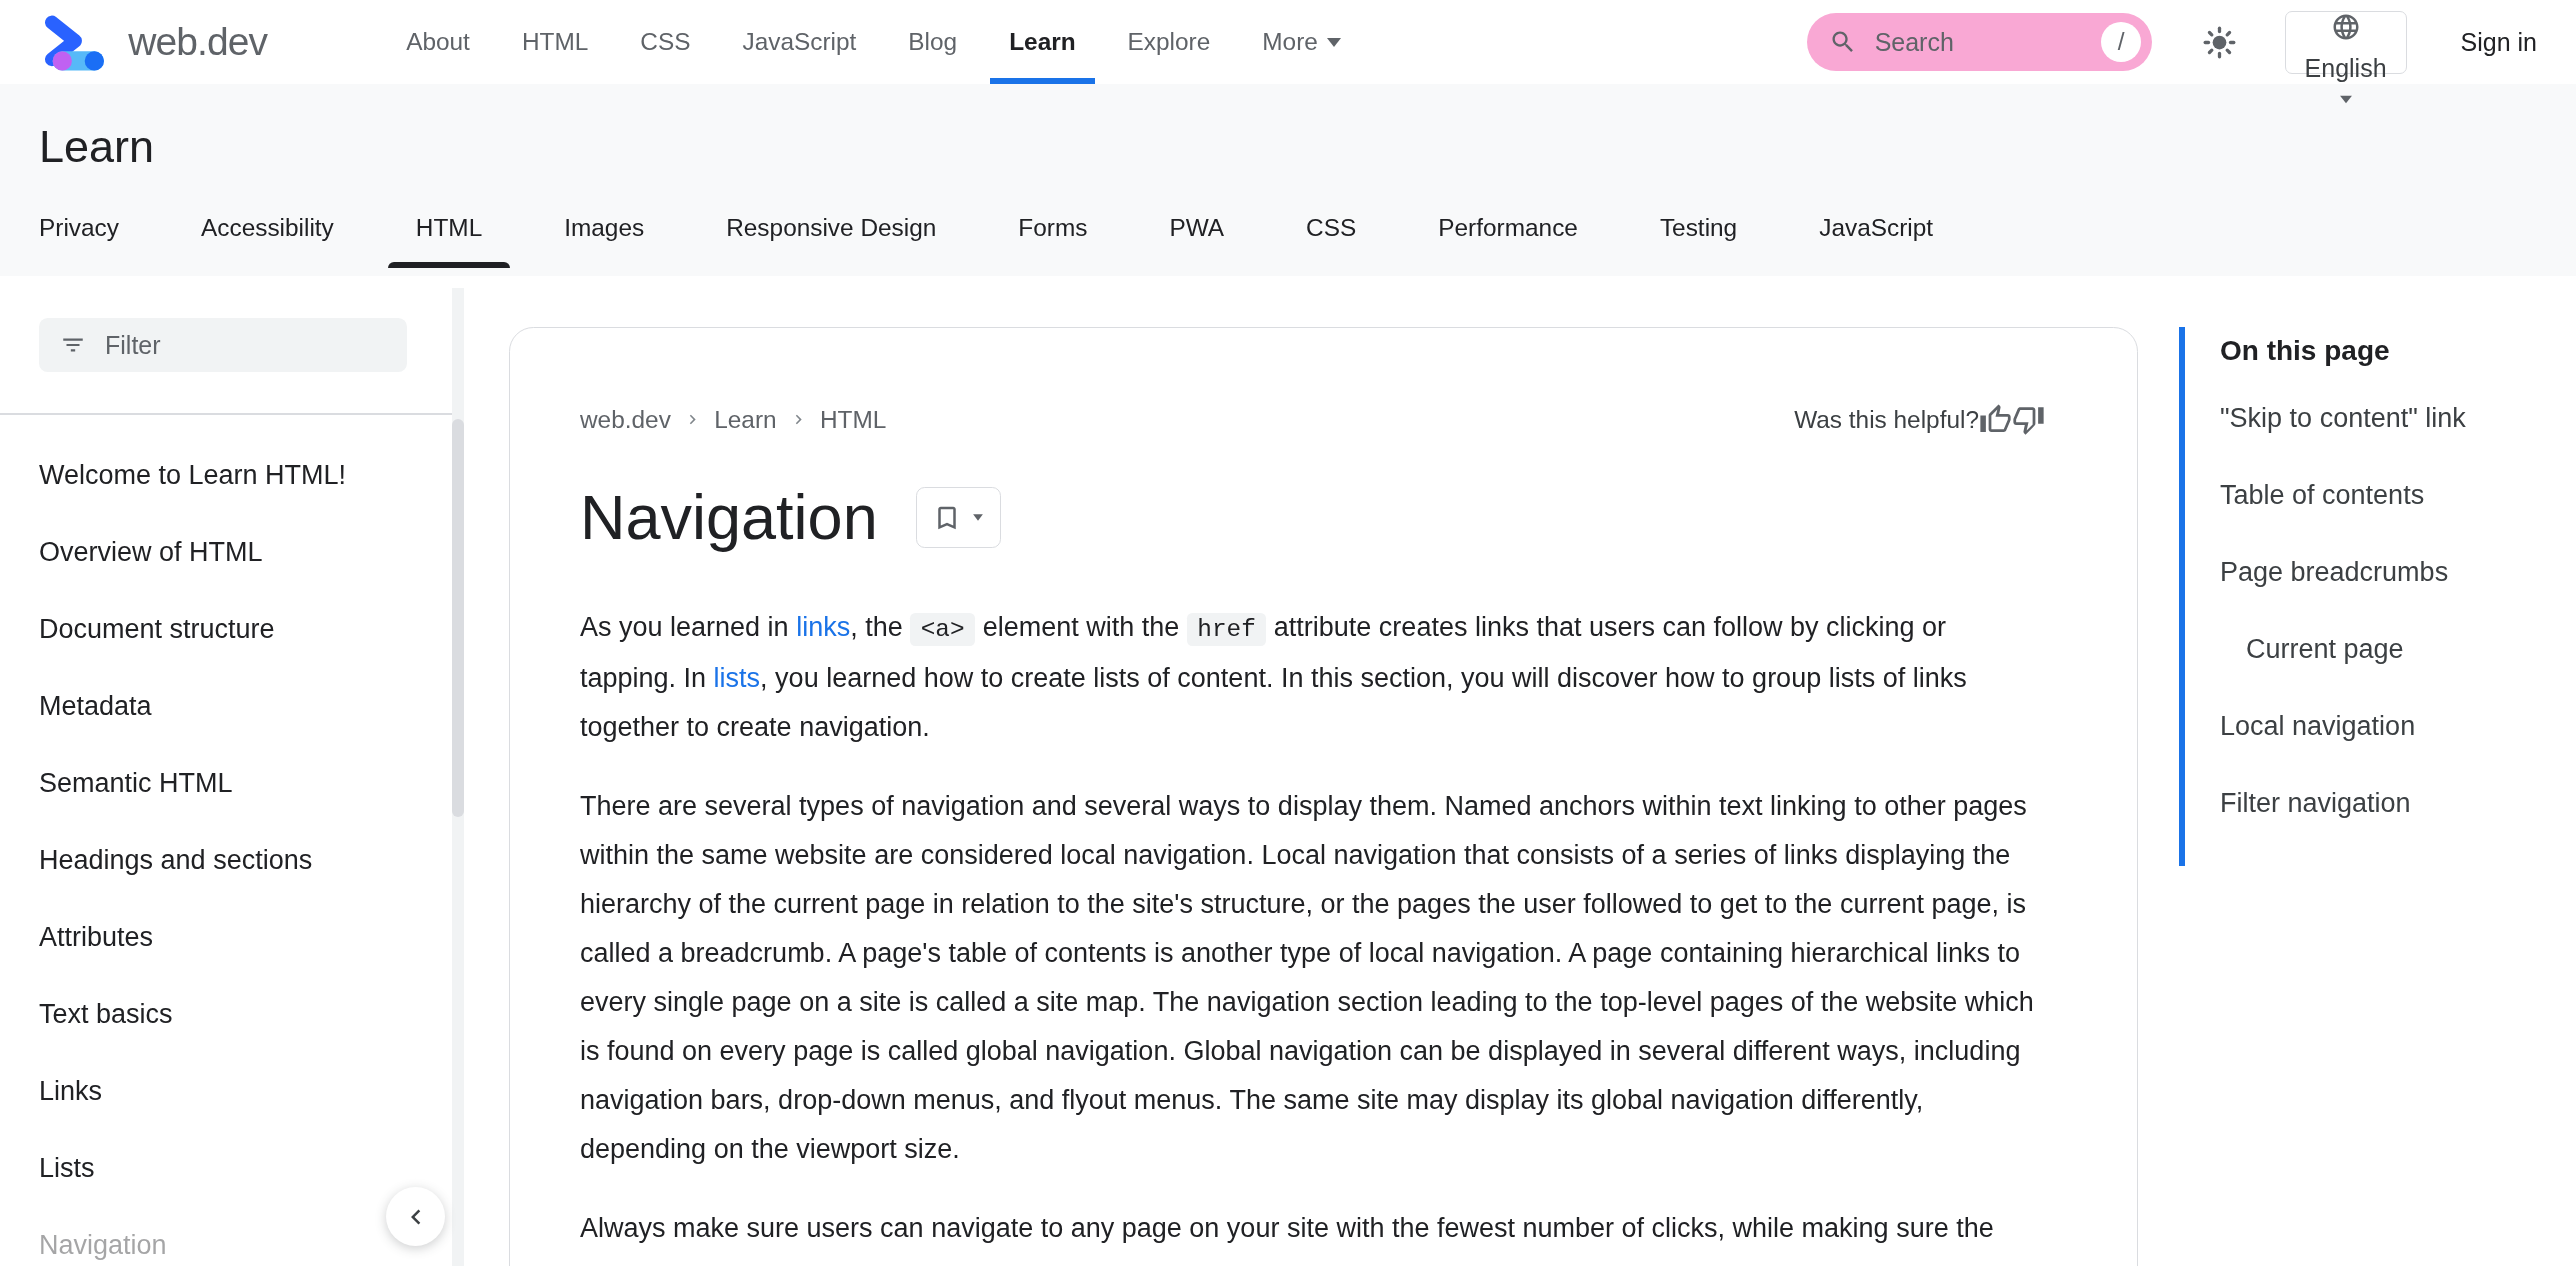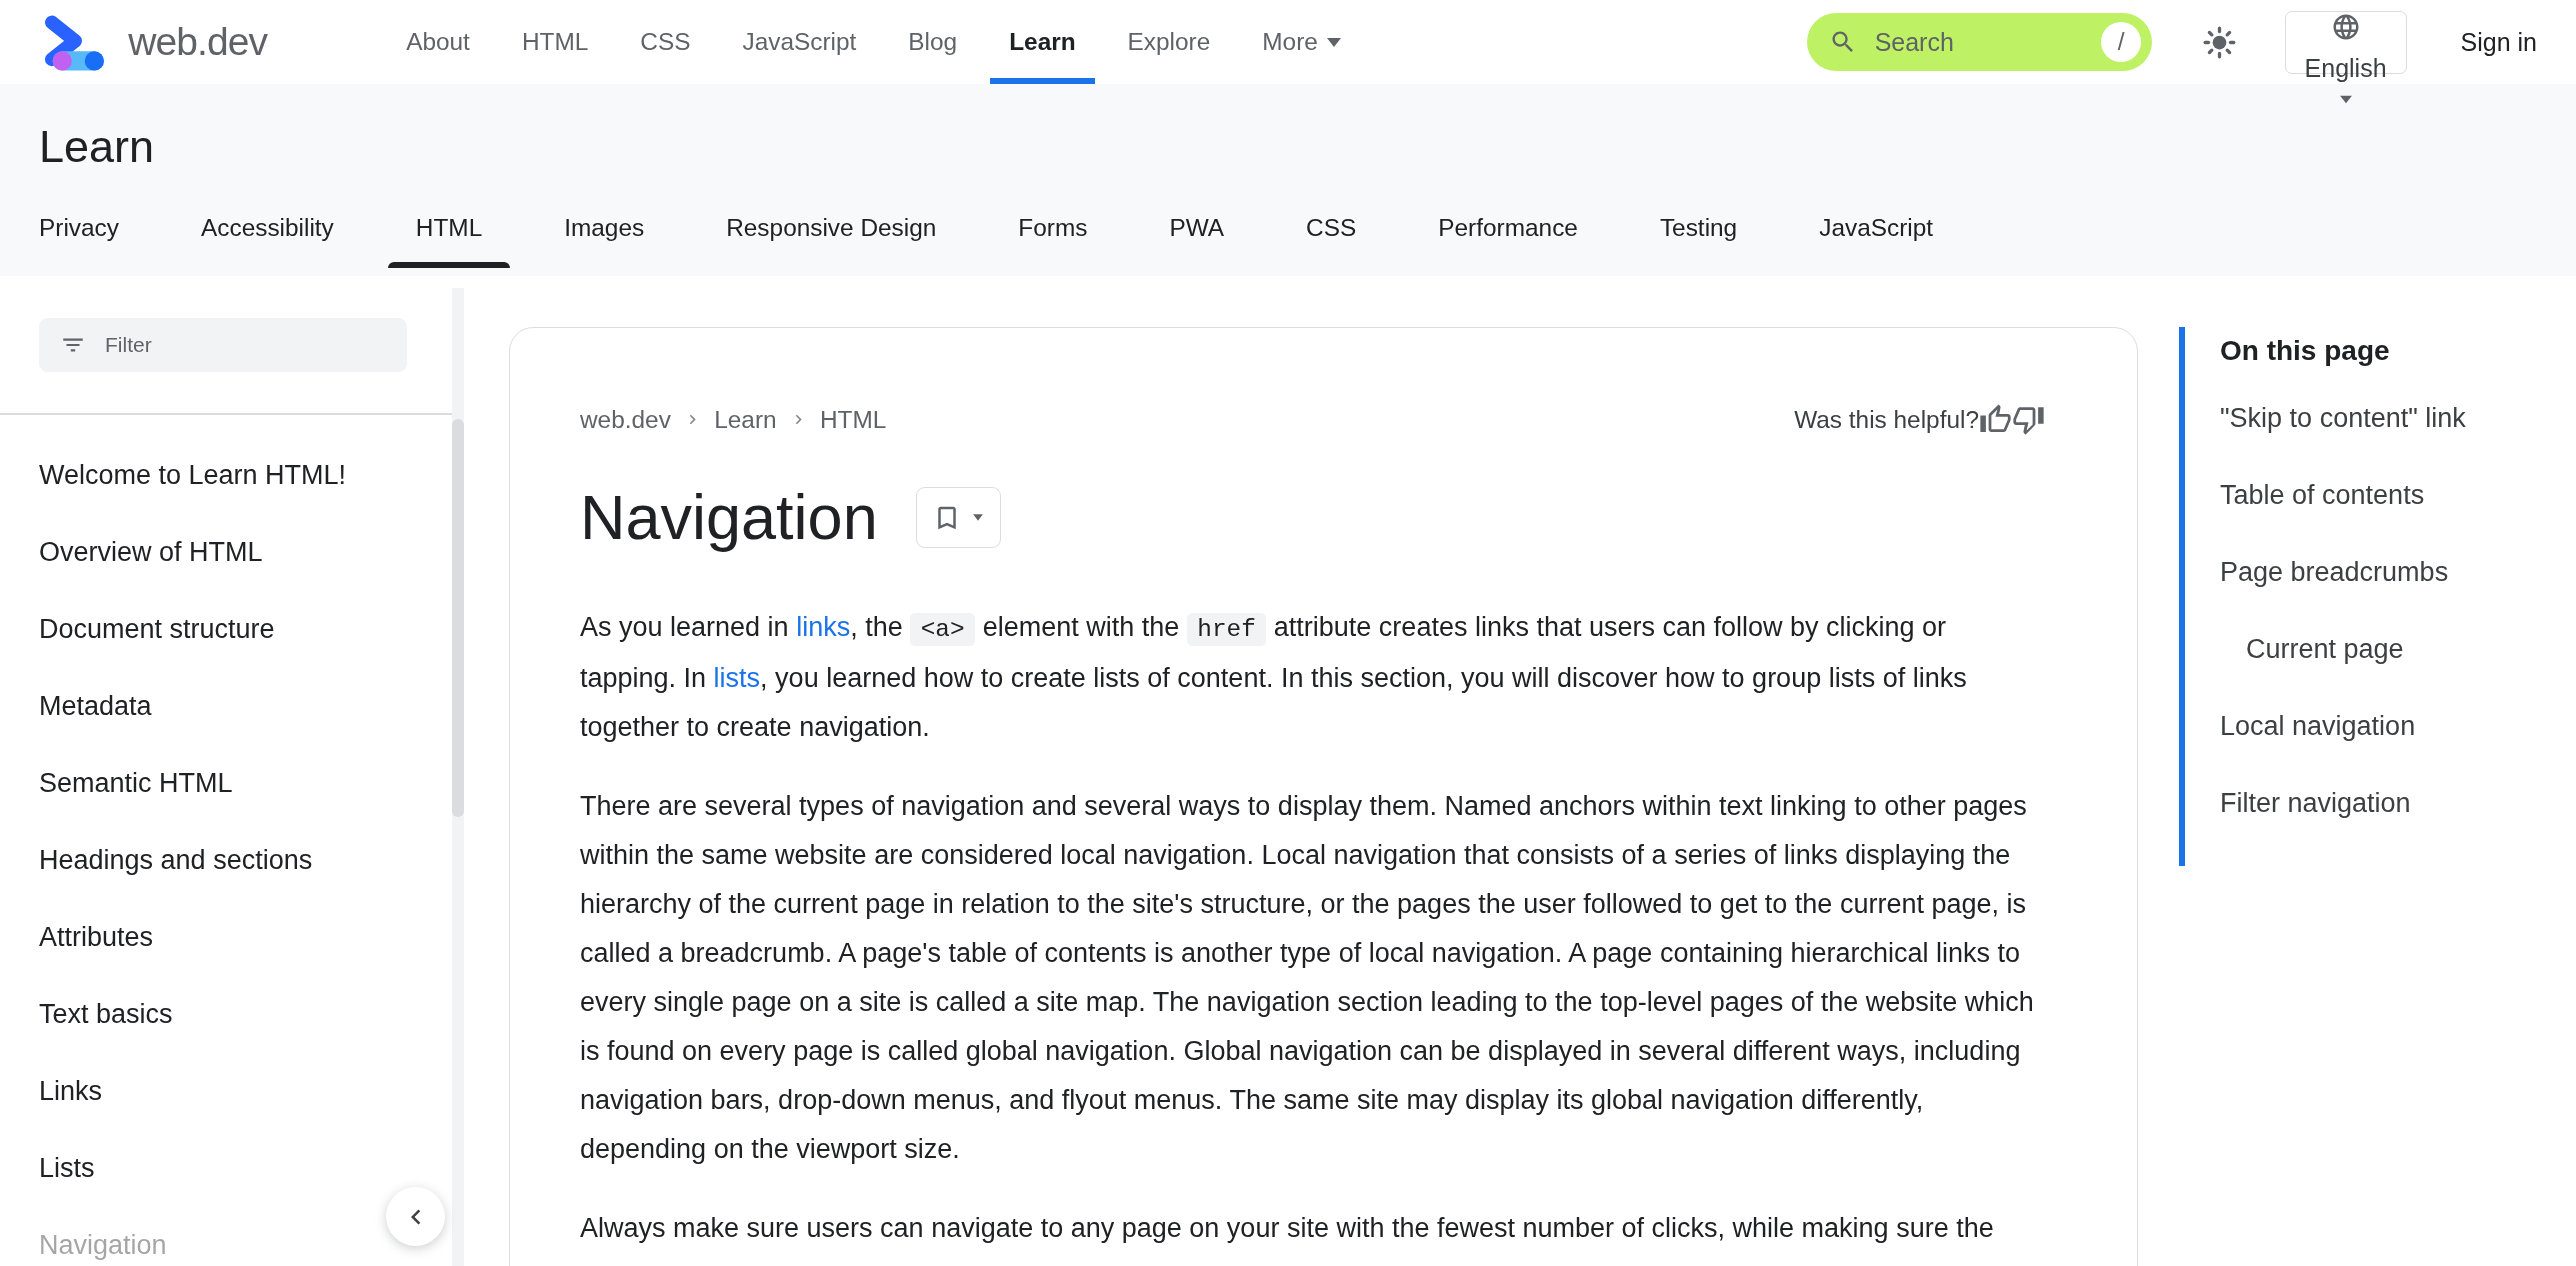--- a/index.html
+++ b/index.html
@@ -27,21 +27,21 @@
   .top-nav li.active::after {
     content:""; position:absolute; left:7px; right:7px; bottom:0; height:6.1px;
     background:#1a73e8;
   }
   .caret-down {
     width:0; height:0; border-left:7.8px solid transparent;
     border-right:7.8px solid transparent; border-top:9.6px solid #5f6368;
   }
   .spacer { flex:1; }
   .search-pill {
-    width:345px; height:58px; border-radius:29px; background:#bef264;
+    width:345px; height:58px; border-radius:29px; background:#f9a8d4;
     display:flex; align-items:center; gap:17.4px; padding:0 10.5px 0 22.7px; color:#5f6368;
   }
   .search-pill .ph { flex:1; font-size:25px; color:#5f6368; }
   .slash-key {
     width:40px; height:40px; border-radius:50%; background:#fff;
     display:flex; align-items:center; justify-content:center;
     font-size:24.4px; color:#5f6368;
   }
   .theme-btn { margin-left:51px; color:#5f6368; cursor:pointer; }
   .lang-btn {
@@ -68,21 +68,21 @@
   
   .content { position:relative; height:991px; overflow:hidden; }
 
   
   .sidebar { position:absolute; left:0; top:0; width:488px; height:100%; }
   .filter-box {
     position:absolute; left:39px; top:42px; width:368px; height:54px;
     background:#f1f3f4; border-radius:8.7px; display:flex; align-items:center;
     gap:19px; padding:0 21px; color:#5f6368; cursor:text;
   }
-  .filter-box .ph { font-size:21px; color:#5f6368; }
+  .filter-box .ph { font-size:25px; color:#5f6368; }
   .sidebar-divider { position:absolute; left:0; top:137px; width:452px; height:1.7px; background:#dadce0; }
   .side-nav { position:absolute; left:39px; top:185px; width:375px; }
   .side-nav li { font-size:27px; line-height:28px; color:#202124; margin-bottom:49px; cursor:pointer; }
   .side-nav li.faded { opacity:.4; margin-top:15.7px; }
   .scroll-track { position:absolute; left:452px; top:12.2px; bottom:0; width:12.2px; background:#f1f3f4; }
   .scroll-thumb { position:absolute; left:452px; top:143px; width:12.2px; height:398px; background:#dadce0; border-radius:6.1px; }
   .collapse-btn {
     position:absolute; left:386px; top:911px; width:59px; height:59px; border-radius:50%;
     background:#fff; box-shadow:0 2.6px 10.5px rgba(60,64,67,.25); display:flex;
     align-items:center; justify-content:center; color:#3c4043; cursor:pointer; z-index:4;

